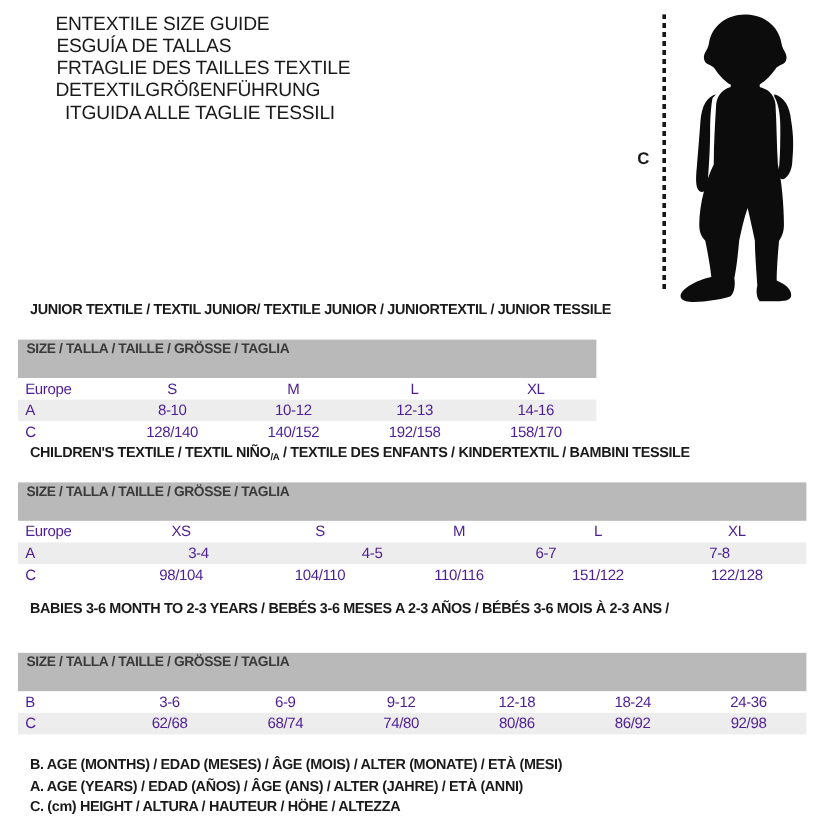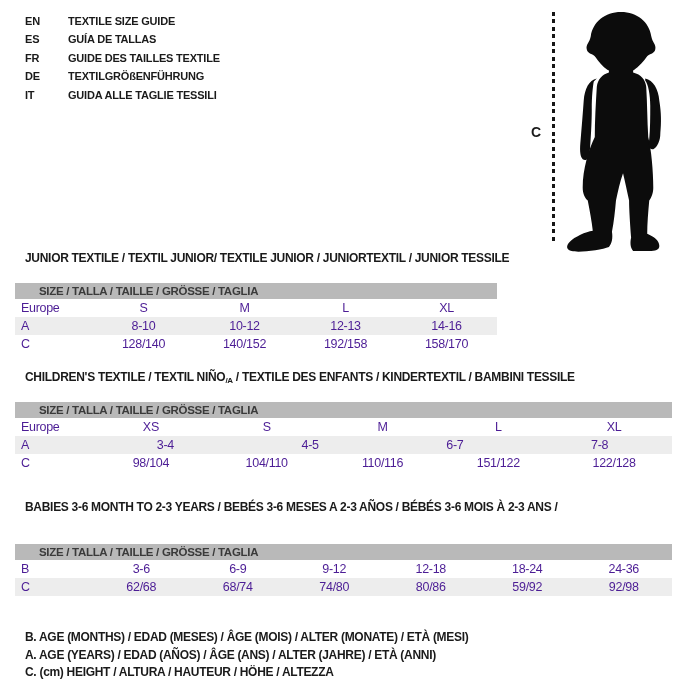--- a/index.html
+++ b/index.html
@@ -4,36 +4,36 @@
 <style>
   * { margin:0; padding:0; box-sizing:border-box; }
   html,body { background:#fff; }
   .page {
     position:relative; width:700px; height:700px; background:#ffffff;
     font-family:"Liberation Sans", sans-serif; color:#1a1a1a; overflow:hidden;
   }
   
   .lang-list { position:absolute; left:25px; top:12px; }
   .lang-row { display:flex; height:18.4px; line-height:18.4px;
-    font-size:11px; font-weight:700; letter-spacing:-0.2px; }
+    font-size:16px; font-weight:400; letter-spacing:-0.2px;text-align:right; }
   .lang-code { width:43px; }
   
   .dash-line { position:absolute; left:552px; top:12px; width:3px; height:230px;
     background:repeating-linear-gradient(to bottom, #161616 0 4px, transparent 4px 7.5px); }
   .c-label { position:absolute; left:531px; top:124px; font-size:14px; font-weight:700; }
   .figure-svg { position:absolute; left:558px; top:8px; }
   
   .sec-title { position:absolute; left:25px; font-size:12px; font-weight:700;
     letter-spacing:-0.3px; white-space:nowrap; }
   .sec-title sub { font-size:8px; vertical-align:-2px; }
   .sec-title .tline { display:block; line-height:21px; }
   
   .size-table { position:absolute; left:15px; }
-  .t-head { height:16px; line-height:16px; background:#b9b9b9; color:#3a3a3a;
-    font-size:11.5px; font-weight:700; letter-spacing:-0.3px; padding-left:24px; }
+  .t-head { height:32px; line-height:16px; background:#b9b9b9; color:#3a3a3a;
+    font-size:11.5px; font-weight:700; letter-spacing:-0.3px; padding-left:7px; }
   .t-row { display:flex; height:18px; line-height:18px; font-size:12.5px;
     letter-spacing:-0.3px; color:#4c1d95; }
   .t-row.striped { background:#ededed; }
   .t-row .lbl { width:78px; padding-left:6px; text-align:left; }
   .t-row .cell { flex:1; text-align:center; }
   
   .footnotes { position:absolute; left:25px; top:629px; }
   .footnote { height:17.5px; line-height:17.5px; font-size:12px; font-weight:700;
     letter-spacing:-0.3px; white-space:nowrap; }
   .w1 { width:482px; } .w2 { width:657px; }
@@ -47,21 +47,21 @@
     <div class="lang-row">
       <span class="lang-code">EN</span>
       <span class="lang-label">TEXTILE SIZE GUIDE</span>
     </div>
     <div class="lang-row">
       <span class="lang-code">ES</span>
       <span class="lang-label">GUÍA DE TALLAS</span>
     </div>
     <div class="lang-row">
       <span class="lang-code">FR</span>
-      <span class="lang-label">GUIDE DES TAILLES TEXTILE</span>
+      <span class="lang-label">TAGLIE DES TAILLES TEXTILE</span>
     </div>
     <div class="lang-row">
       <span class="lang-code">DE</span>
       <span class="lang-label">TEXTILGRÖßENFÜHRUNG</span>
     </div>
     <div class="lang-row">
       <span class="lang-code">IT</span>
       <span class="lang-label">GUIDA ALLE TAGLIE TESSILI</span>
     </div>
   </div>
@@ -158,21 +158,21 @@
       <span class="cell">12-18</span>
       <span class="cell">18-24</span>
       <span class="cell">24-36</span>
     </div>
     <div class="t-row striped">
       <span class="lbl">C</span>
       <span class="cell">62/68</span>
       <span class="cell">68/74</span>
       <span class="cell">74/80</span>
       <span class="cell">80/86</span>
-      <span class="cell">59/92</span>
+      <span class="cell">86/92</span>
       <span class="cell">92/98</span>
     </div>
   </div>
 
   <div class="footnotes">
     <div class="footnote">B. AGE (MONTHS) / EDAD (MESES) / ÂGE (MOIS) / ALTER (MONATE) / ETÀ (MESI)</div>
     <div class="footnote">A. AGE (YEARS) / EDAD (AÑOS) / ÂGE (ANS) / ALTER (JAHRE) / ETÀ (ANNI)</div>
     <div class="footnote">C. (cm) HEIGHT / ALTURA / HAUTEUR / HÖHE / ALTEZZA</div>
   </div>
 

